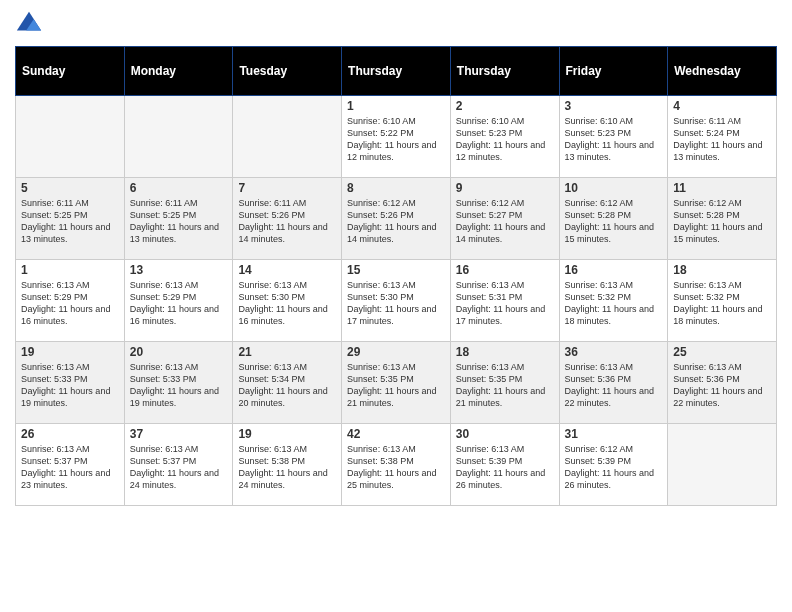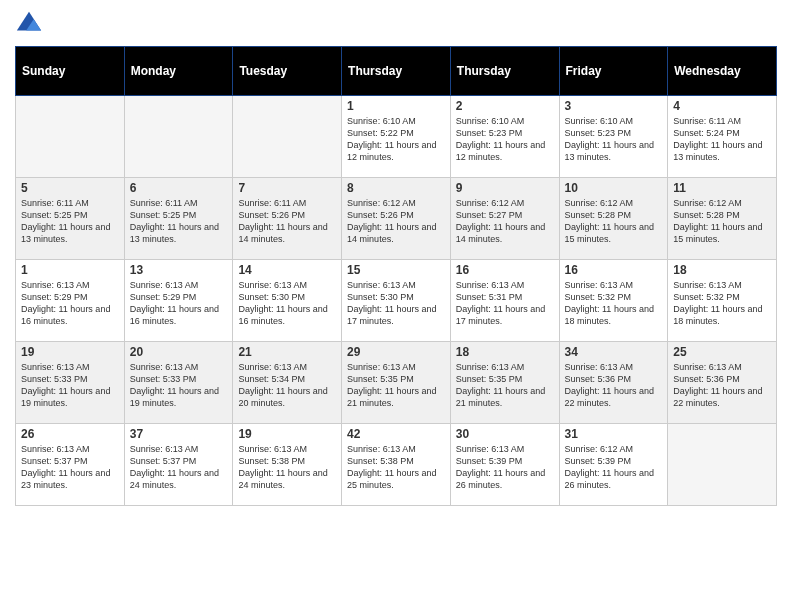--- a/index.html
+++ b/index.html
@@ -276,21 +276,21 @@
 Sunset: 5:35 PM
 Daylight: 11 hours and 21 minutes.</div>
           </td>
           <td>
             <div class="day-number">18</div>
             <div class="day-info" style="white-space: pre-line;">Sunrise: 6:13 AM
 Sunset: 5:35 PM
 Daylight: 11 hours and 21 minutes.</div>
           </td>
           <td>
-            <div class="day-number">34</div>
+            <div class="day-number">36</div>
             <div class="day-info" style="white-space: pre-line;">Sunrise: 6:13 AM
 Sunset: 5:36 PM
 Daylight: 11 hours and 22 minutes.</div>
           </td>
           <td>
             <div class="day-number">25</div>
             <div class="day-info" style="white-space: pre-line;">Sunrise: 6:13 AM
 Sunset: 5:36 PM
 Daylight: 11 hours and 22 minutes.</div>
           </td>

